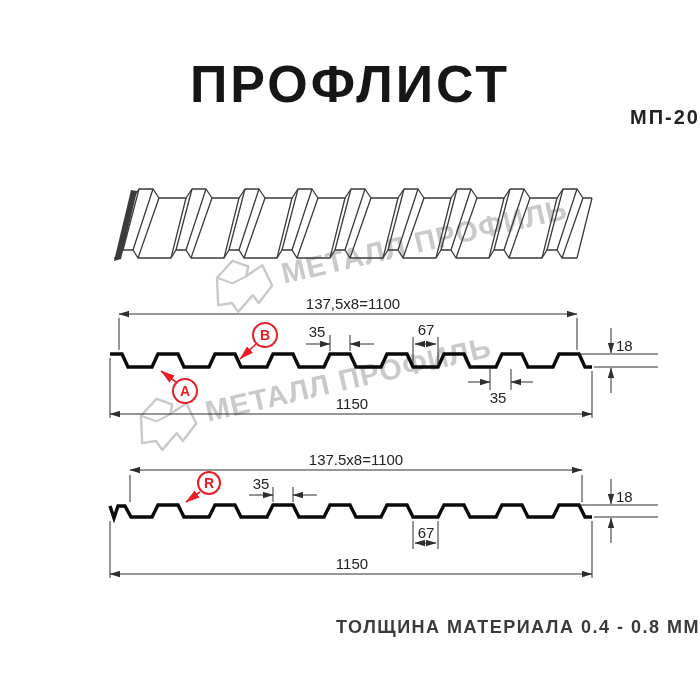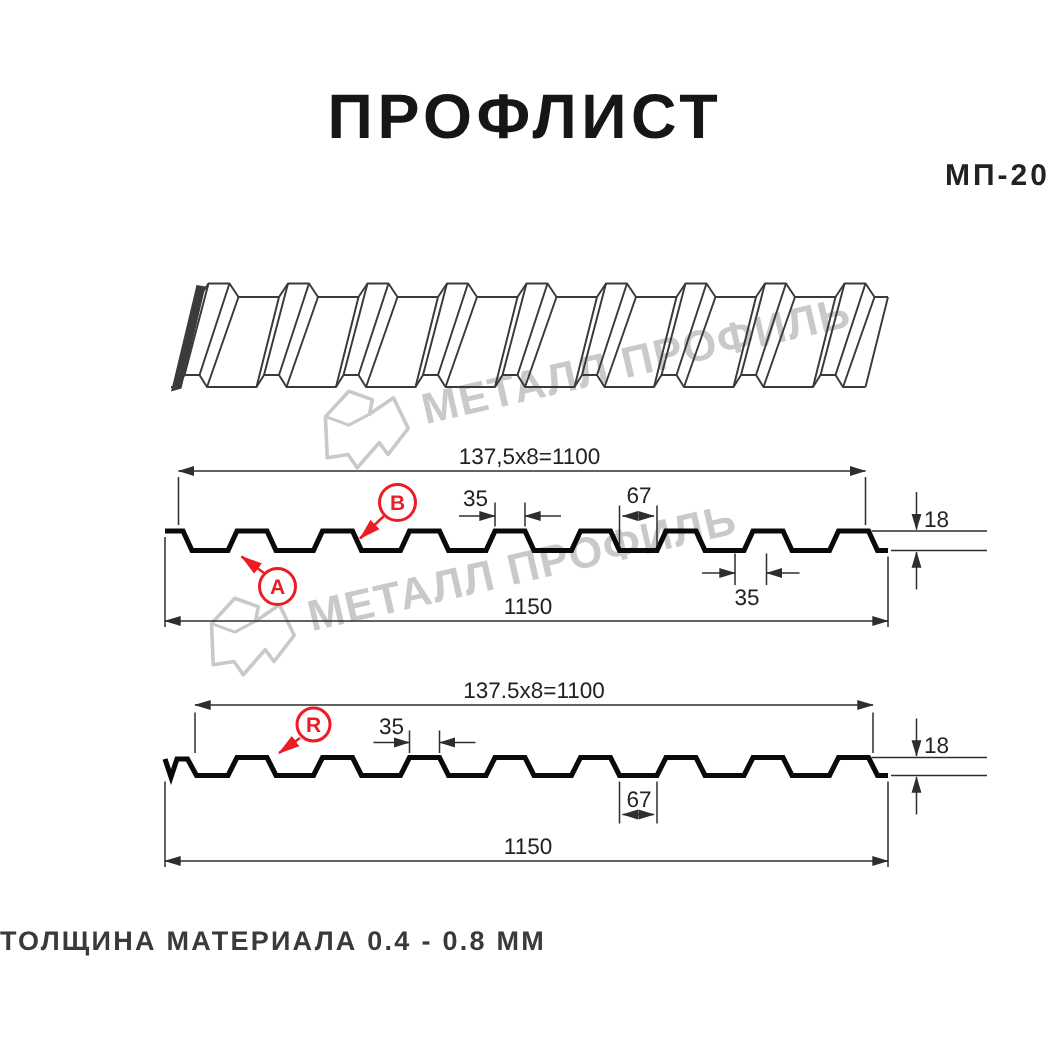--- a/index.html
+++ b/index.html
@@ -1,24 +1,24 @@
 <!DOCTYPE html>
 <html><head>
 <meta charset="utf-8">
 <style>
   html,body{margin:0;padding:0;background:#ffffff;}
   #page{position:relative;width:700px;height:700px;background:#fff;overflow:hidden;
         font-family:"Liberation Sans",sans-serif;}
   
   .title{position:absolute;top:54px;left:0;width:700px;text-align:center;
-         font-size:42px;font-weight:800;letter-spacing:3px;color:#161616;}
+         font-size:52px;font-weight:800;letter-spacing:3px;color:#161616;}
   .subtitle{position:absolute;top:106px;left:0;width:700px;text-align:right;
          font-size:20px;font-weight:600;letter-spacing:2px;color:#222;}
   
-  .footnote{position:absolute;top:617px;left:0;width:700px;text-align:left;
+  .footnote{position:absolute;top:617px;left:0;width:700px;text-align:right;
          font-size:18px;font-weight:600;letter-spacing:1.5px;color:#3a3a3a;}
   
   .wm{position:absolute;display:flex;align-items:center;gap:10px;color:#c9c9c9;
       transform:rotate(-13deg);transform-origin:0 100%;pointer-events:none;}
   .wm .wm-text{font-size:29px;font-weight:700;letter-spacing:1px;white-space:nowrap;}
   svg{position:absolute;overflow:visible;}
   svg text{font-family:"Liberation Sans",sans-serif;font-size:15px;fill:#222;}
   .dim{stroke:#2e2e2e;stroke-width:1;fill:none;}
   .profile{stroke:#0a0a0a;stroke-width:3.4;fill:none;stroke-linejoin:miter;}
   .sheet{stroke:#3a3a3a;stroke-width:1.3;fill:none;stroke-linejoin:round;}

